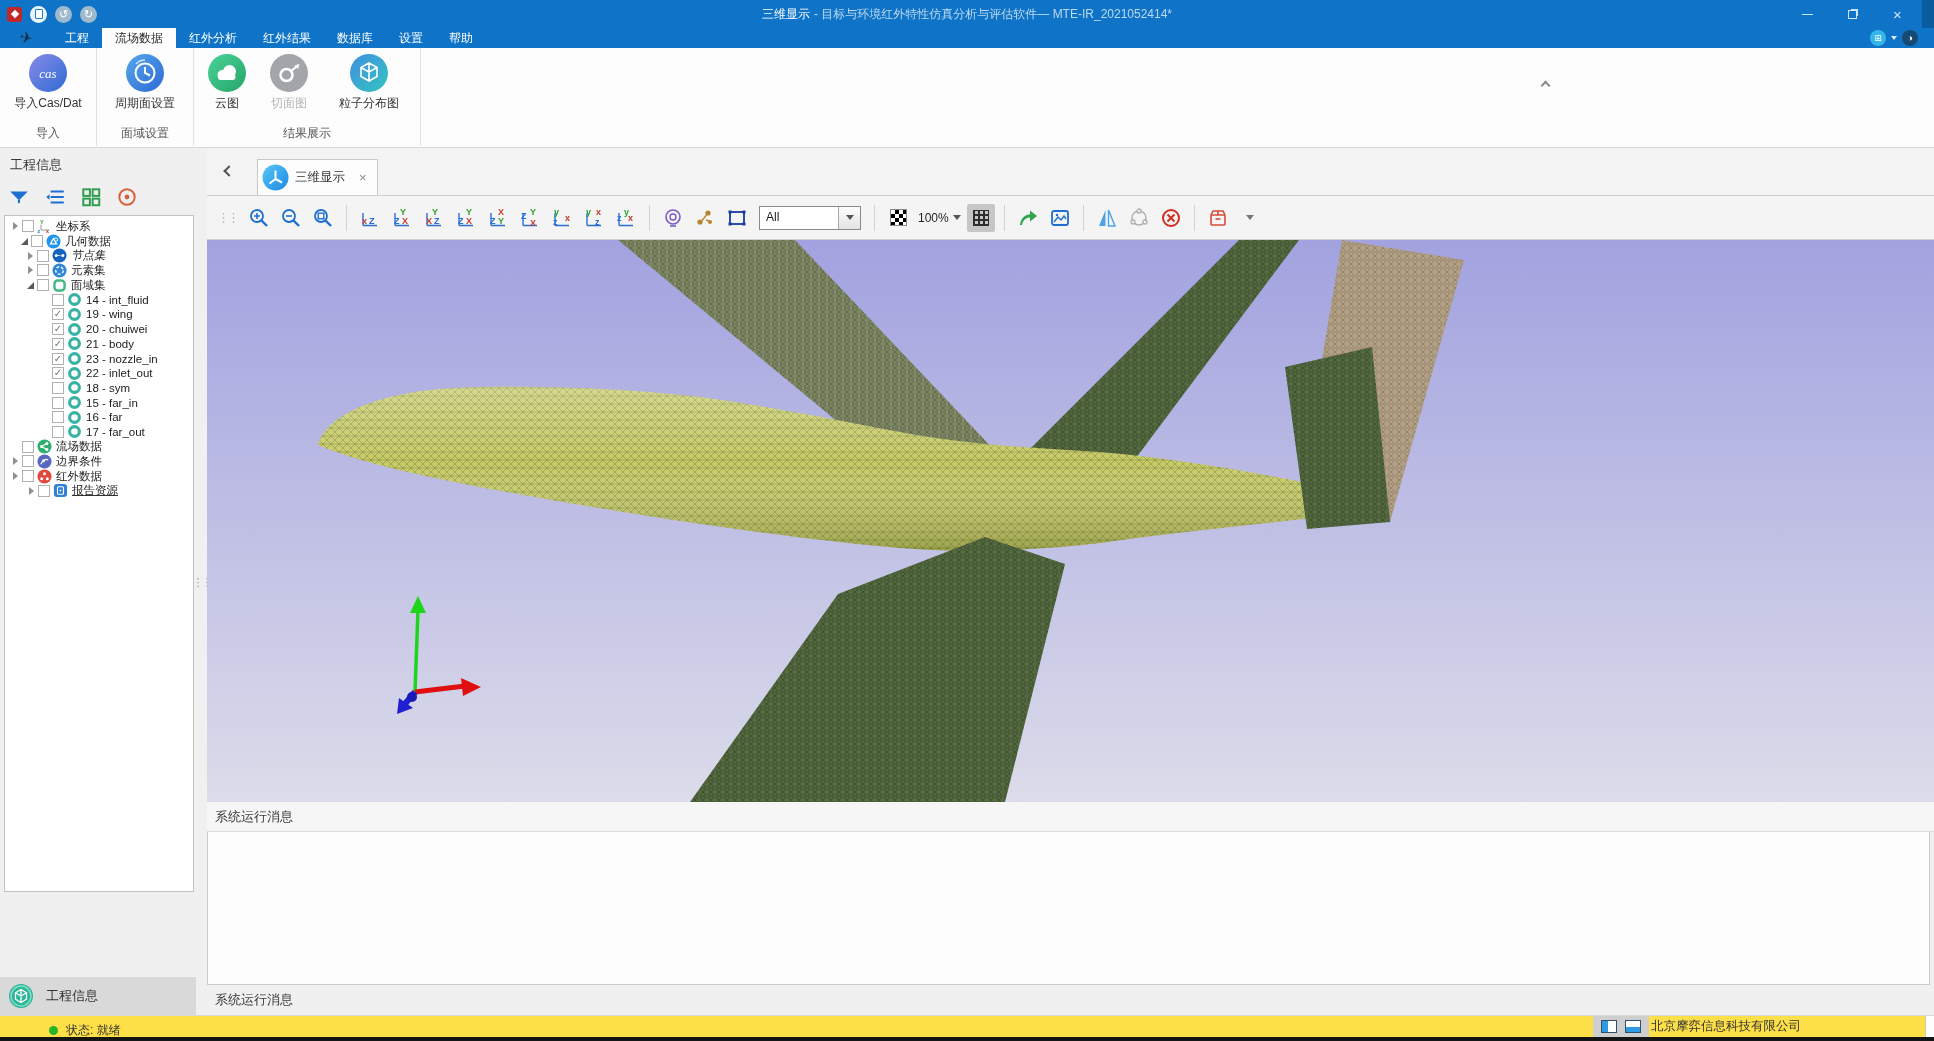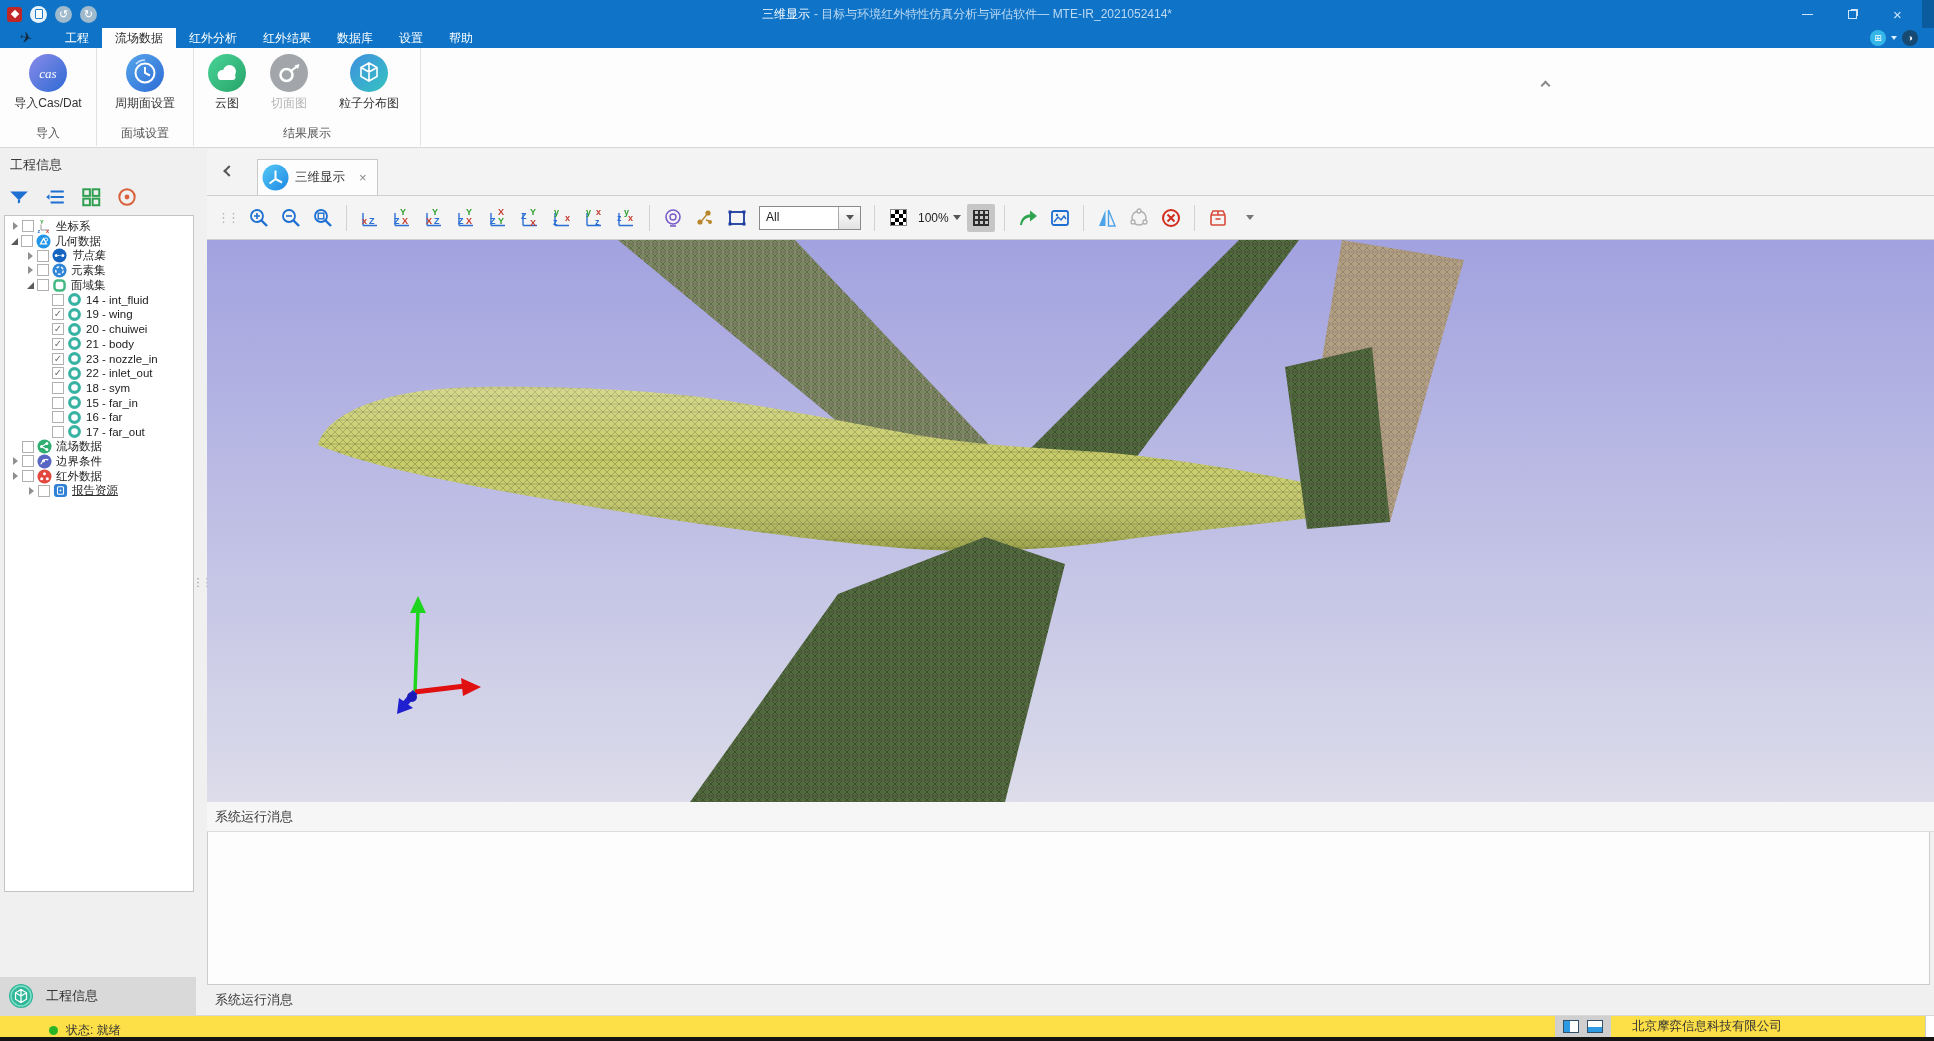--- a/index.html
+++ b/index.html
@@ -132,21 +132,21 @@
   
   .statusbar { position:absolute; left:0; top:1015px; width:100%; height:30px; background:#fde047;
     border-top:1px solid #d8d8d8; display:flex; align-items:center; }
   .st-dot { width:9px; height:9px; border-radius:50%; background:#28b428; margin:0 8px 0 49px; }
   .st-text { font-size:12px; color:#333; }
   .st-right { position:absolute; right:0; top:0; height:21px; display:flex; align-items:center; }
   .st-icons { background:#cfcfcf; height:21px; display:flex; align-items:center; gap:8px; padding:0 8px; }
   .st-ic { width:16px; height:13px; background:#fff; border:1px solid #33506b; position:relative; }
   .st-ic.left-split::before { content:""; position:absolute; left:0; top:0; width:6px; height:100%; background:#2e9ae4; }
   .st-ic.bottom-split::before { content:""; position:absolute; left:0; bottom:0; width:100%; height:5px; background:#2e9ae4; }
-  .st-company { font-size:12.5px; color:#333; margin:0 21px; }
+  .st-company { font-size:12.5px; color:#333; margin:0 2px; }
   .st-gap { width:122px; }
   .st-grip { width:9px; height:21px; background:#fff; border-left:1px solid #c9c9c9; }
   .bottom-dark { position:absolute; left:0; top:1037px; width:100%; height:4px; background:#141414; }
 </style>
 </head>
 <body>
 
 <div class="app">
 
   <div class="titlebar">
@@ -300,21 +300,21 @@
           <span class="tw-icon">
             <svg viewBox="0 0 15 15">
               <text x="3" y="5" font-size="5.5" fill="#2da02d" font-weight="bold">Y</text>
               <path d="M4,5.5 V11 H12" stroke="#9a9a9a" stroke-width="1" fill="none"></path>
               <text x="0.5" y="13.5" font-size="5.5" fill="#2b6fd4" font-weight="bold">z</text>
               <text x="9" y="14" font-size="5.5" fill="#d23327" font-weight="bold">x</text>
             </svg>
           </span>
           <span class="tw-label">坐标系</span>
         </div>
-        <div class="tree-row" style="padding-left: 3px;">
+        <div class="tree-row" style="padding-left: 13px;">
           <span class="tw-arrow">
             <i class="arr-exp"></i>
           </span>
           <span class="tw-check"></span>
           <span class="tw-icon">
             <svg viewBox="0 0 16 16">
               <circle cx="8" cy="8" r="7.5" fill="#2196e8"></circle>
               <path d="M4.8,10.5 L8,4.8 L11.2,10.5 Z" fill="none" stroke="#fff" stroke-width="1.3"></path>
               <circle cx="10.6" cy="6" r="1.8" fill="none" stroke="#fff" stroke-width="1"></circle>
             </svg>

